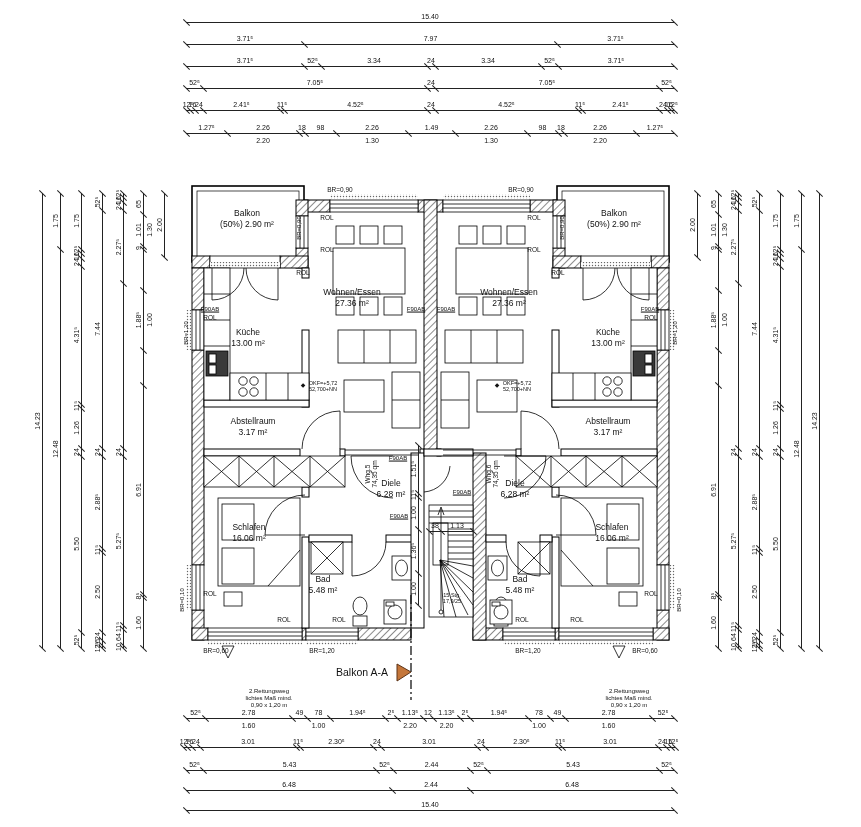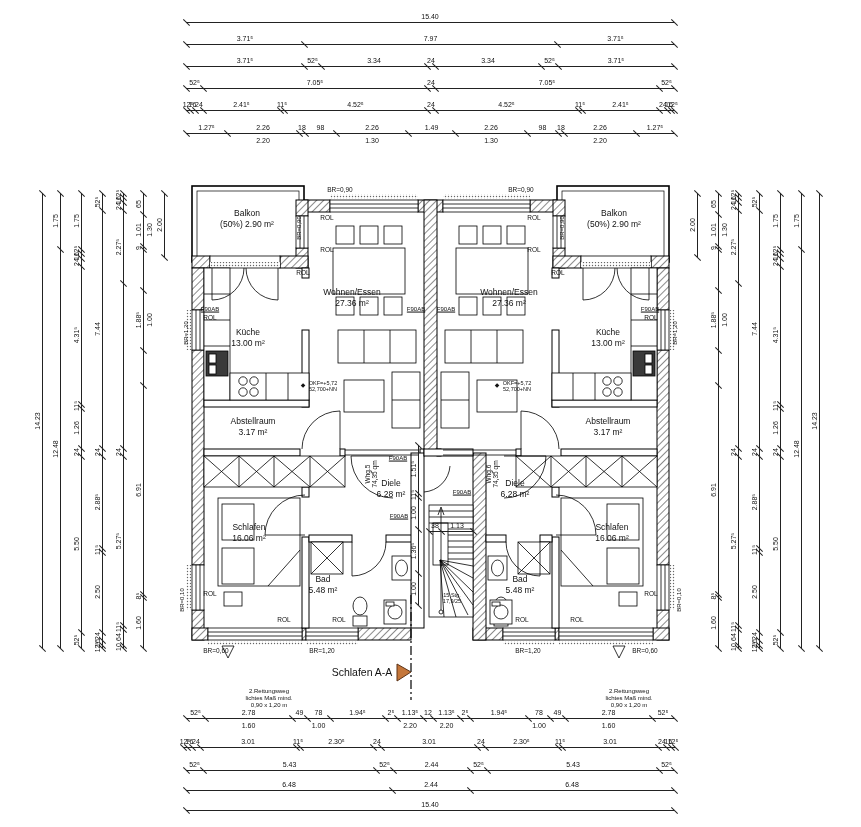--- a/index.html
+++ b/index.html
@@ -336,21 +336,21 @@
   <g>
     <line x1="411" y1="595" x2="411" y2="700" stroke="#000" stroke-width="1.2" stroke-dasharray="9 3 2 3"></line>
   </g>
   <polygon points="397,664 411,672 397,681" fill="#c4763a" stroke="#5c3317" stroke-width="1"></polygon>
   <g fill="#fff" stroke="#000" stroke-width="0.8">
     <path d="M222,646 L234,646 L228,658 Z"></path>
     <path d="M613,646 L625,646 L619,658 Z"></path>
   </g>
 </svg>
 
-<div id="schnitt-label">Schlafen A-A</div>
+<div id="schnitt-label">Balkon A-A</div>
 
 <div class="dline" style="left: 186px; top: 22px; width: 488px; height: 1px;"></div>
     <div class="tick" style="left: 186px; top: 18px;"></div>
     <div class="tick" style="left: 674px; top: 18px;"></div>
     <div class="dlab" style="left: 430px; top: 21px;">15.40</div>
     <div class="dline" style="left: 186px; top: 44px; width: 488px; height: 1px;"></div>
     <div class="tick" style="left: 186px; top: 40px;"></div>
     <div class="tick" style="left: 304px; top: 40px;"></div>
     <div class="tick" style="left: 557px; top: 40px;"></div>
     <div class="tick" style="left: 674px; top: 40px;"></div>

